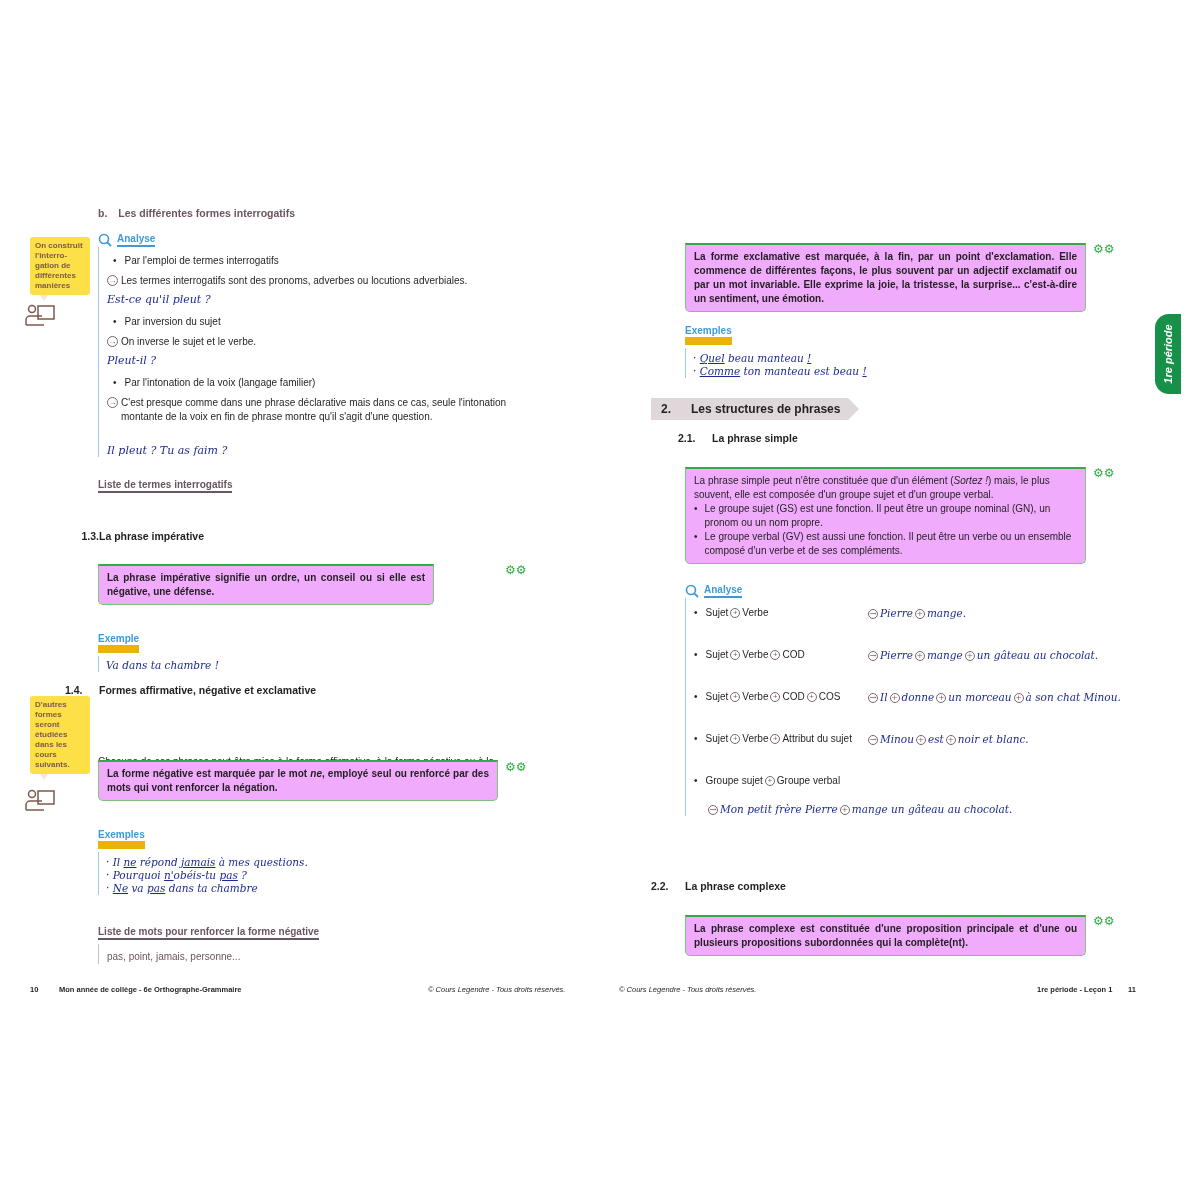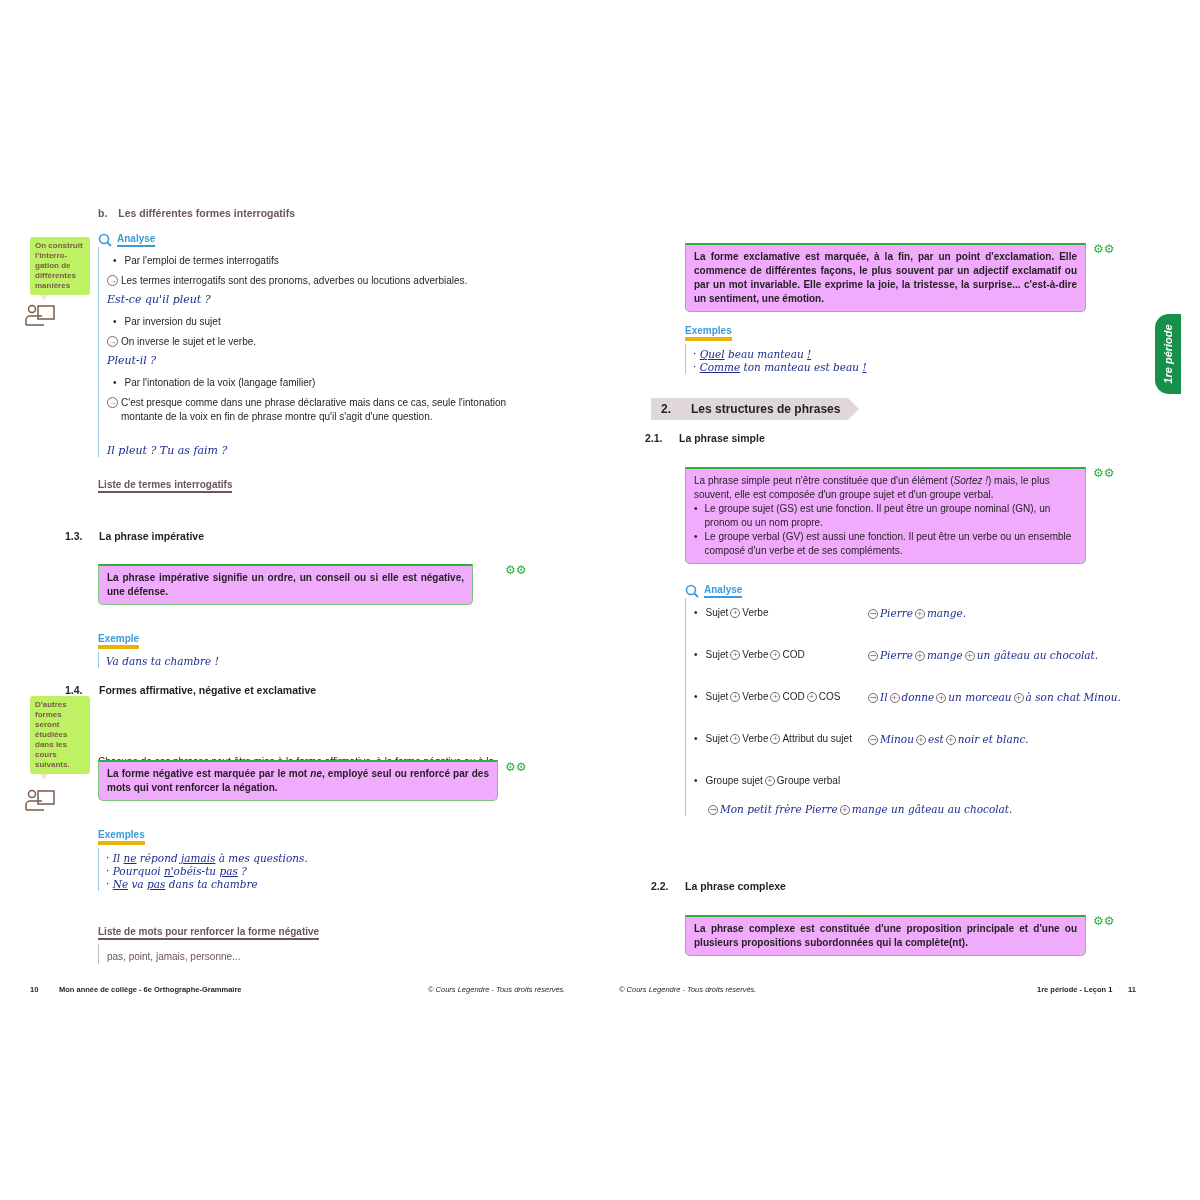--- a/index.html
+++ b/index.html
@@ -9,29 +9,29 @@
   .hand { font-family: "DejaVu Serif", serif; font-style: italic; color: #1d2b8f; font-size: 11px; }
   .sub-b { left: 98px; top: 207px; font-size: 10.5px; font-weight: bold; color: #6b5560; }
   .sub-b span { margin-right: 8px; }
   .analyse-head { display: flex; align-items: center; gap: 5px; font-size: 10px; font-weight: bold; color: #3d9ad8; }
   .analyse-head .lbl { border-bottom: 2px solid #3d9ad8; padding-bottom: 1px; }
   .analyse-body { border-left: 1px solid #9ccbea; padding-left: 8px; }
   .bullet-line { font-size: 10px; line-height: 14px; display: flex; gap: 8px; }
   .arrow-line { font-size: 10px; line-height: 14px; display: flex; gap: 3px; }
   .circ { display: inline-flex; width: 11px; height: 11px; border: 1px solid #7d6570; border-radius: 50%; align-items: center; justify-content: center; font-size: 8px; color: #7d6570; flex-shrink: 0; line-height: 1; margin-top: 1px; }
   .circ-inline { display: inline-flex; width: 10px; height: 10px; border: 1px solid #7d6570; border-radius: 50%; align-items: center; justify-content: center; font-size: 8px; color: #7d6570; vertical-align: middle; margin: 0 2px; line-height: 1; }
-  .note { background: #bef264; border-radius: 3px; font-size: 8px; font-weight: bold; color: #7b5a4a; padding: 4px 5px; line-height: 10px; }
+  .note { background: #fde047; border-radius: 3px; font-size: 8px; font-weight: bold; color: #7b5a4a; padding: 4px 5px; line-height: 10px; }
   .note:after { content: ""; position: absolute; left: 10px; bottom: -6px; border-left: 4px solid transparent; border-right: 4px solid transparent; border-top: 6px solid #fbe3d3; }
   .list-title { font-size: 10px; font-weight: bold; color: #6b5560; border-bottom: 2px solid #6b5560; display: inline-block; padding-bottom: 1px; }
   .list-body { border-left: 1px solid #c8bcc0; padding-left: 8px; font-size: 10px; color: #6b5560; margin-top: 4px; line-height: 14px; }
   .sect { font-size: 10.5px; font-weight: bold; color: #231f20; display: flex; }
   .sect .num { width: 34px; }
   .rule { background: #f0abfc; border: 1px solid #7cc47a; border-top: 2px solid #2fae3f; border-radius: 0 0 5px 5px; font-size: 10px; font-weight: bold; line-height: 14px; padding: 5px 8px; text-align: justify; color: #231f20; }
   .gears { font-size: 12px; color: #2fae3f; }
-  .ex-title { font-size: 10px; font-weight: bold; color: #3d9ad8; border-bottom: 4px solid #eab308; display: inline-block; padding-bottom: 1px; }
+  .ex-title { font-size: 10px; font-weight: bold; color: #3d9ad8; border-bottom: 8px solid #eab308; display: inline-block; padding-bottom: 1px; }
   .ex-body { border-left: 1px solid #9ccbea; padding-left: 7px; margin-top: 3px; }
   .ex-item { font-family: "DejaVu Serif", serif; font-style: italic; color: #1d2b8f; font-size: 10.5px; line-height: 13px; }
   .ex-item u { text-decoration-color: #1d2b8f; }
   .body-text { font-size: 10px; line-height: 14px; color: #231f20; }
   .footer { font-size: 7.5px; font-weight: bold; color: #231f20; }
   .footer-it { font-size: 7.5px; font-style: italic; color: #231f20; }
   .section-banner { background: #e0d7db; height: 22px; display: flex; align-items: center; font-size: 12px; font-weight: bold; color: #231f20; padding-left: 10px; }
   .section-banner .num { width: 30px; }
   .banner-tip { width: 0; height: 0; border-top: 11px solid transparent; border-bottom: 11px solid transparent; border-left: 11px solid #e0d7db; }
   .period-tab { background: #17914a; border-radius: 14px 0 0 14px; color: #fff; font-weight: bold; font-style: italic; font-size: 11px; display: flex; align-items: center; justify-content: center; }
@@ -93,25 +93,25 @@
         <span>C'est presque comme dans une phrase déclarative mais dans ce cas, seule l'intonation montante de la voix en fin de phrase montre qu'il s'agit d'une question.</span>
       </div>
     <div class="hand" style="margin-top:20px;">Il pleut ? Tu as faim ?</div>
   </div>
 </div>
 
 <div class="abs" style="left:98px; top:474px; width:400px;">
   <div class="list-title">Liste de termes interrogatifs</div>
 </div>
 
-<div class="abs sect" style="left:65px; top:530px;">
+<div class="abs sect" style="left:65px; top:530px;text-align:right;">
   <span class="num">1.3.</span>
   <span>La phrase impérative</span>
 </div>
-<div class="abs rule" style="left:98px; top:564px; width:375px;">La phrase impérative signifie un ordre, un conseil ou si elle est négative, une défense.</div>
+<div class="abs rule" style="left:98px; top:564px; width:336px;">La phrase impérative signifie un ordre, un conseil ou si elle est négative, une défense.</div>
 <div class="abs gears" style="left:505px; top:563px;">⚙⚙</div>
 
 <div class="abs" style="left:98px; top:628px; width:300px;">
   <div class="ex-title">Exemple</div>
   <div class="ex-body" style="padding-top:3px;">
     <div class="ex-item">Va dans ta chambre !</div>
   </div>
 </div>
 
 <div class="abs sect" style="left:65px; top:684px;">
@@ -168,21 +168,21 @@
 </div>
 
 <div class="abs" style="left:651px; top:398px; display:flex;">
   <div class="section-banner" style="width:197px;">
     <span class="num">2.</span>
     <span>Les structures de phrases</span>
   </div>
   <div class="banner-tip"></div>
 </div>
 
-<div class="abs sect" style="left:645px; top:432px;">
+<div class="abs sect" style="left:678px; top:432px;">
   <span class="num">2.1.</span>
   <span>La phrase simple</span>
 </div>
 
 <div class="abs rule" style="left:685px; top:467px; width:401px; font-weight:normal; text-align:left;">
   <div><span>La phrase simple peut n'être constituée que d'un élément (</span><em>Sortez !</em><span>) mais, le plus souvent, elle est composée d'un groupe sujet et d'un groupe verbal.</span></div>
   <div style="display:flex; gap:7px;">
       <span>•</span>
       <span>Le groupe sujet (GS) est une fonction. Il peut être un groupe nominal (GN), un pronom ou un nom propre.</span>
     </div>

